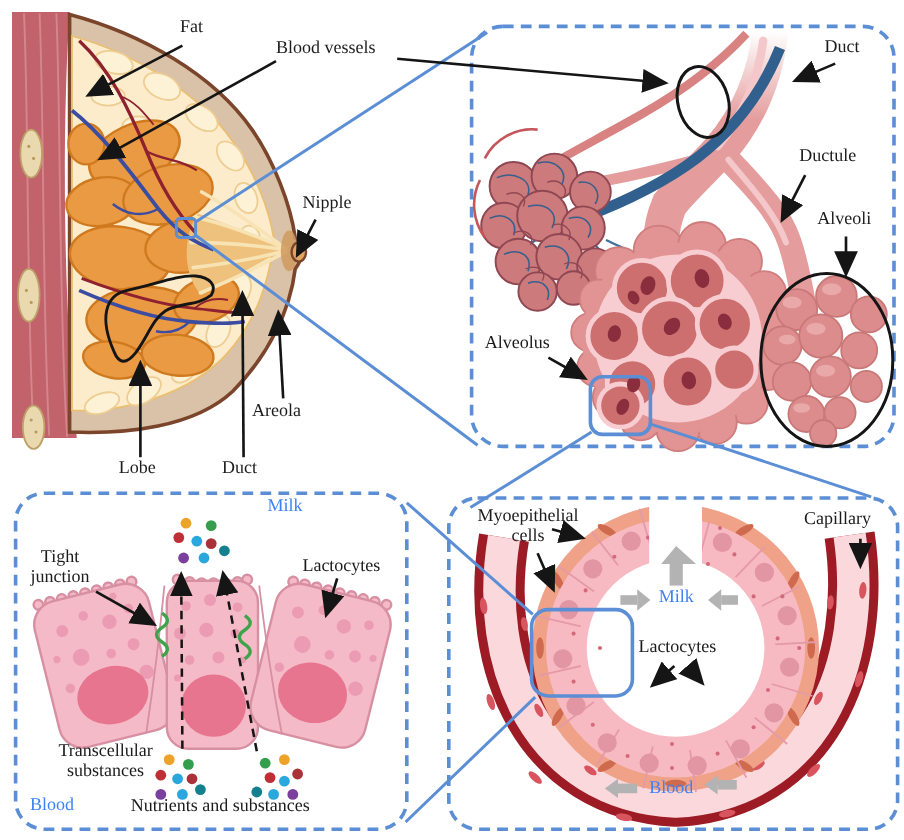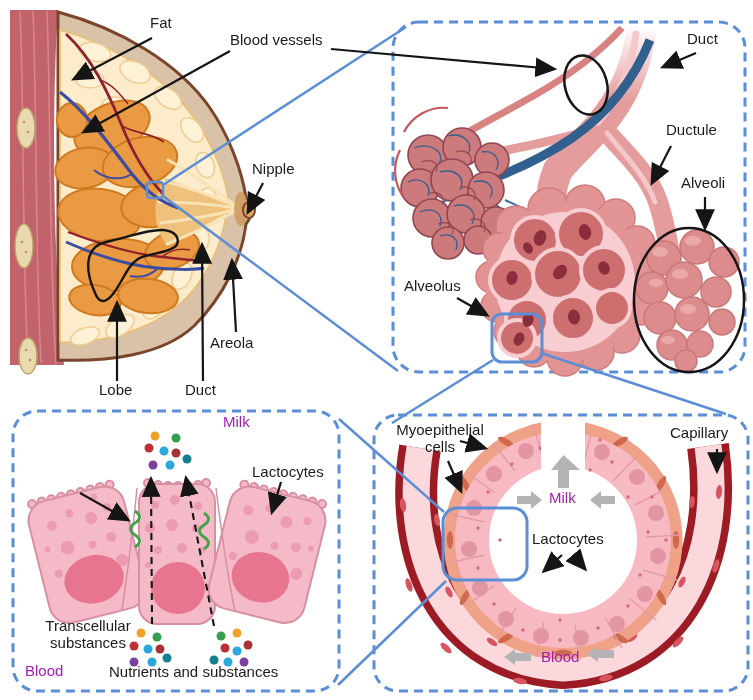--- a/index.html
+++ b/index.html
@@ -1,21 +1,21 @@
 <!DOCTYPE html>
 <html><head>
 <meta charset="utf-8">
 <style>
   html,body{margin:0;padding:0;background:#fff;}
   .stage{position:relative;width:753px;height:700px;background:#ffffff;overflow:hidden;
-         font-family:Liberation Sans, sans-serif;}
+         font-family:Liberation Serif, serif;}
   .stage svg{position:absolute;left:0;top:0;}
   .lbl{position:absolute;font-size:15px;line-height:1.1;color:#1b1b1b;white-space:nowrap;}
   .lbl.wrap{white-space:normal;text-align:center;}
-  .lbl.muted{color:#a21caf;}
+  .lbl.muted{color:#3b82f6;}
 </style>
 </head>
 <body>
 
 <div class="stage">
 <svg width="753" height="700" viewBox="0 0 753 700">
   <defs>
     <marker id="ah" markerWidth="10" markerHeight="9" refX="8.5" refY="4.5" orient="auto">
       <path d="M0,0 L10,4.5 L0,9 z" fill="#151515"></path>
     </marker>
@@ -513,20 +513,21 @@
 <div class="lbl" style="left:210px;top:335px">Areola</div>
 <div class="lbl" style="left:99px;top:382px">Lobe</div>
 <div class="lbl" style="left:185px;top:382px">Duct</div>
 
 <div class="lbl" style="left:687px;top:31px">Duct</div>
 <div class="lbl" style="left:666px;top:122px">Ductule</div>
 <div class="lbl" style="left:681px;top:175px">Alveoli</div>
 <div class="lbl" style="left:404px;top:278px">Alveolus</div>
 
 <div class="lbl muted" style="left:223px;top:414px">Milk</div>
+<div class="lbl wrap" style="left:18px;top:456px;width:64px">Tight junction</div>
 <div class="lbl" style="left:252px;top:464px">Lactocytes</div>
 <div class="lbl wrap" style="left:40px;top:618px;width:96px">Transcellular substances</div>
 <div class="lbl muted" style="left:25px;top:663px">Blood</div>
 <div class="lbl wrap" style="left:392px;top:422px;width:96px">Myoepithelial cells</div>
 
 <div class="lbl" style="left:109px;top:664px">Nutrients and substances</div>
 <div class="lbl" style="left:670px;top:425px">Capillary</div>
 <div class="lbl muted" style="left:549px;top:490px">Milk</div>
 <div class="lbl" style="left:532px;top:531px">Lactocytes</div>
 <div class="lbl muted" style="left:541px;top:649px">Blood</div>

